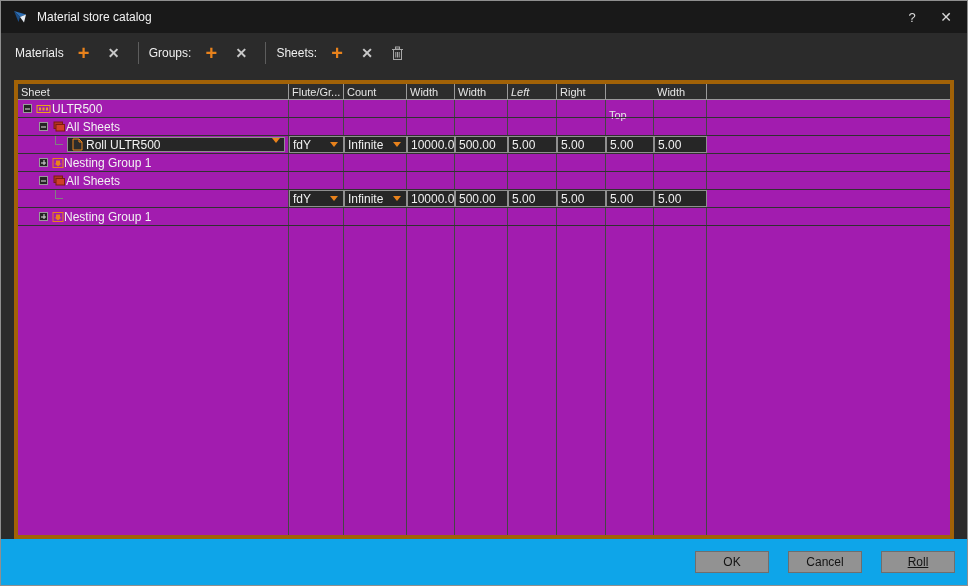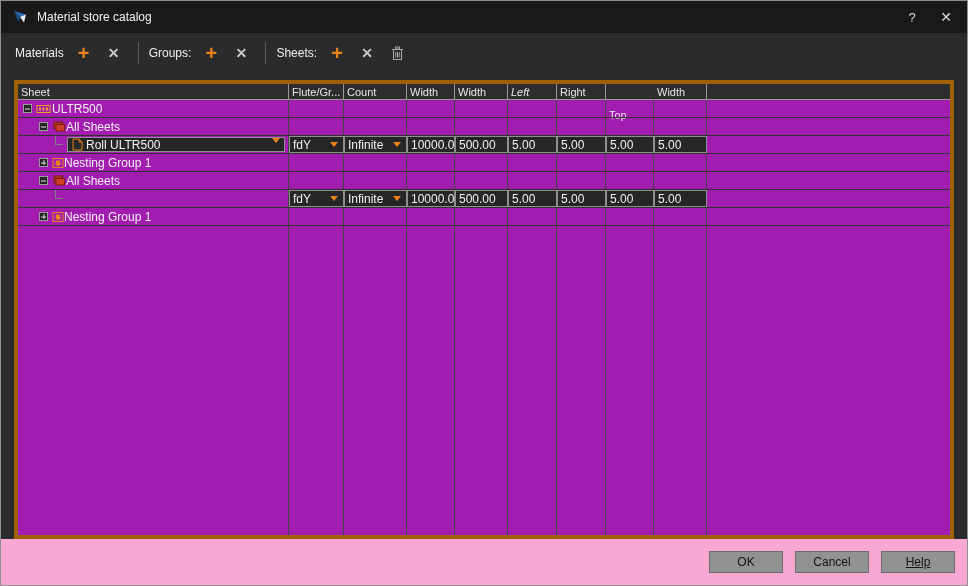--- a/index.html
+++ b/index.html
@@ -85,21 +85,21 @@
     border-top:5px solid #e8821c; margin-left:auto; margin-right:2px;
   }
 
   .filler { flex:1; display:flex; }
   .filler .cell { height:100%; }
 
   
   .footer {
     position:absolute; left:0; right:0; bottom:0; height:46px;
     display:flex; align-items:center; justify-content:flex-end;
-    padding-right:12px; gap:12px; background:#f9a8d4;
+    padding-right:12px; gap:19px; background:#0ea5e9;
   }
   .btn {
     width:74px; height:22px; background:#929292; border:1px solid #6e6e6e;
     color:#141414; font-size:12px; display:flex; align-items:center; justify-content:center;
     cursor:default;
   }
   .btn.underline { text-decoration:underline; }
 </style>
 </head>
 <body>
@@ -357,16 +357,16 @@
           <div class="cell" style="width: 48px;"></div>
           <div class="cell" style="width: 53px;"></div>
           <div class="cell last" style="flex: 1 1 0%;"></div>
         </div>
       </div>
   </div>
 
   <div class="footer">
     <div class="btn">OK</div>
     <div class="btn">Cancel</div>
-    <div class="btn underline">Help</div>
+    <div class="btn underline">Roll</div>
   </div>
 
 </div>
 
 </body></html>

